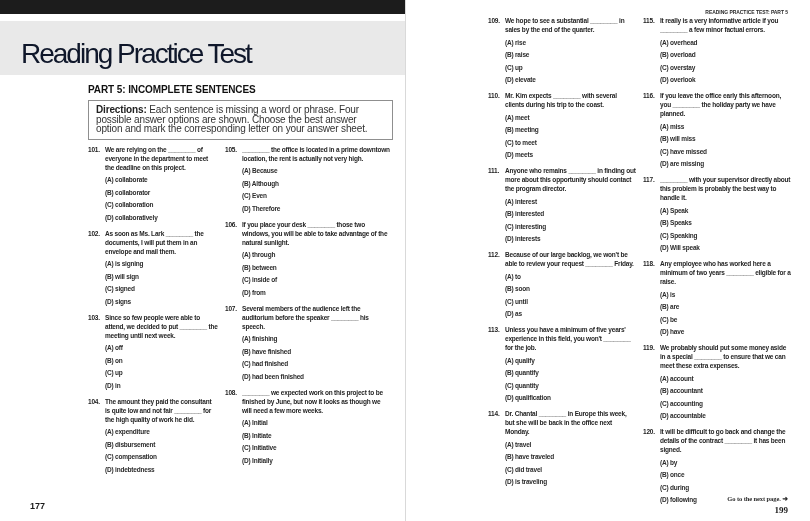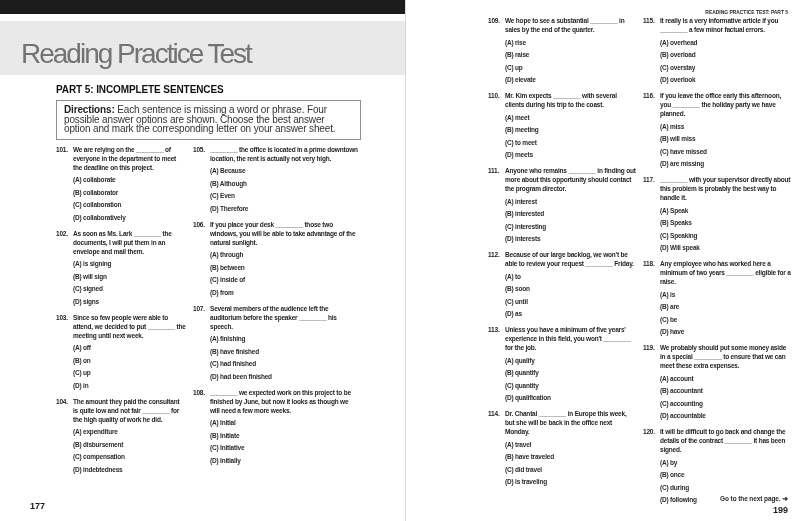--- a/index.html
+++ b/index.html
@@ -13,23 +13,23 @@
   .page-right { border-left:1px solid #d9d9d9; }
 
   
   .top-black-bar { height:14px; background:#1c1c1c; }
   .title-banner {
     margin-top:7px; height:54px; background:#e9e9e9;
     display:flex; align-items:flex-end; padding-left:21px; box-sizing:border-box;
   }
   .page-title {
     margin:0 0 5px 0; font-size:28px; font-weight:400; letter-spacing:-2px;
-    color:#737373; white-space:nowrap;
-  }
-  .left-body { padding-left:56px; padding-right:12px; }
+    color:#0f172a; white-space:nowrap;
+  }
+  .left-body { padding-left:88px; padding-right:12px; }
   .part-heading { margin:9px 0 5px 0; font-size:10px; font-weight:bold; color:#111; letter-spacing:-0.1px; }
   .directions-box {
     width:305px; box-sizing:border-box; border:1px solid #8f8f8f; background:#fff;
     padding:4px 7px 5px 7px; font-size:10px; line-height:9.5px; letter-spacing:-0.15px; color:#333;
   }
   .dir-label { font-weight:bold; color:#222; }
 
   
   .q-columns { display:flex; }
   .page-left .q-columns { margin-top:5px; }
@@ -48,21 +48,21 @@
   .q-stem { font-weight:bold; color:#252525; }
   .q-option { margin-top:3.5px; font-weight:bold; color:#2b2b2b; }
 
   
   .running-header {
     position:absolute; top:9px; right:22px;
     font-size:5px; font-weight:bold; letter-spacing:-0.05px; color:#2a2a2a;
   }
   .page-num { font-size:9px; font-weight:bold; color:#1a1a1a; }
   .page-num-left { position:absolute; left:30px; bottom:10px; }
-  .footer-right { position:absolute; right:22px; bottom:6px; text-align:right; }
+  .footer-right { position:absolute; right:22px; bottom:6px; text-align:right;font-family:Liberation Serif, serif; }
   .next-page { font-size:6.5px; font-weight:bold; letter-spacing:-0.1px; color:#2a2a2a; }
   .next-arrow { font-size:7px; }
   .footer-right .page-num { margin-top:2px; }
 </style>
 </head>
 <body>
 
 <div class="spread">
 
   <div class="page page-left">

